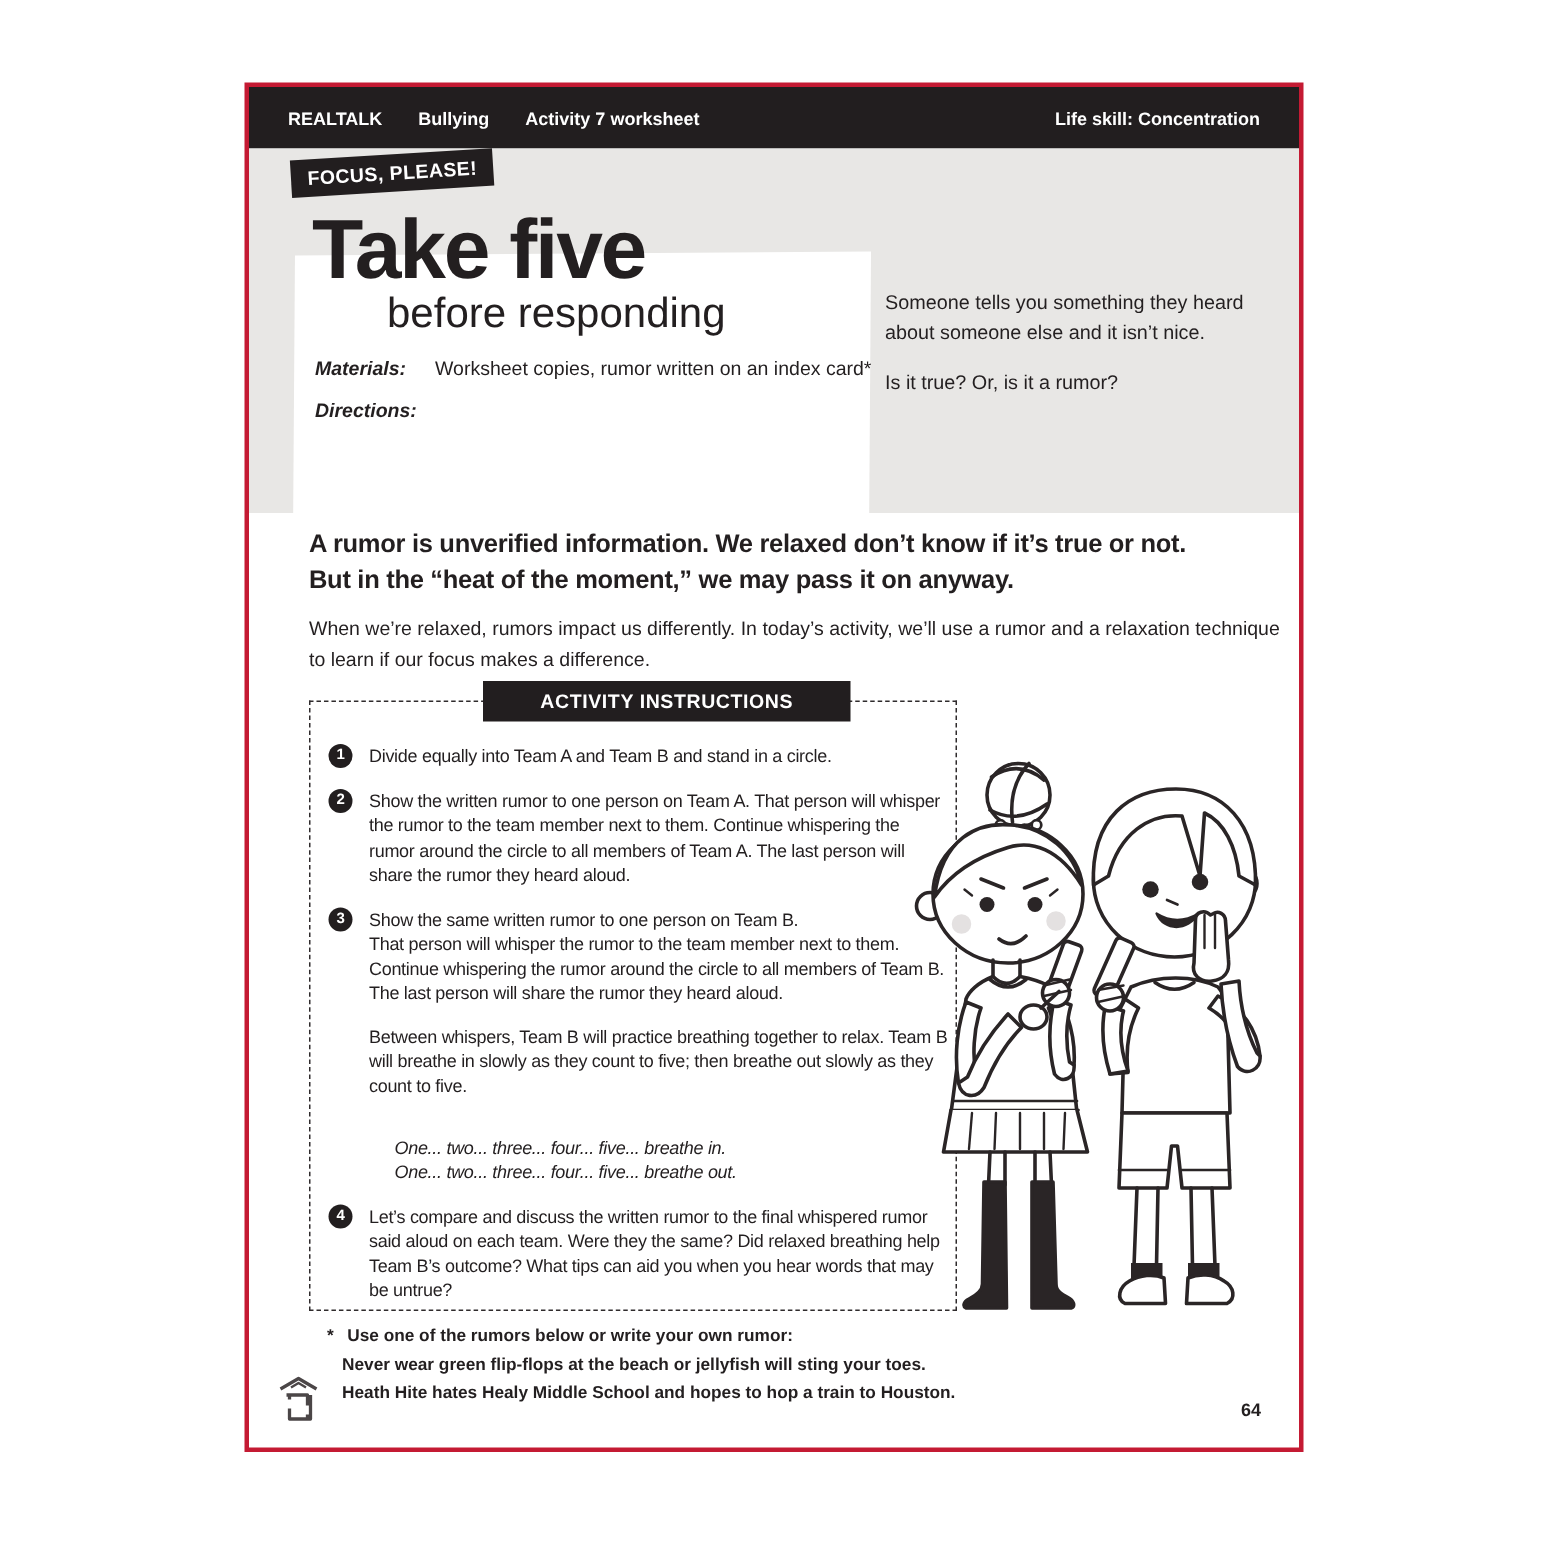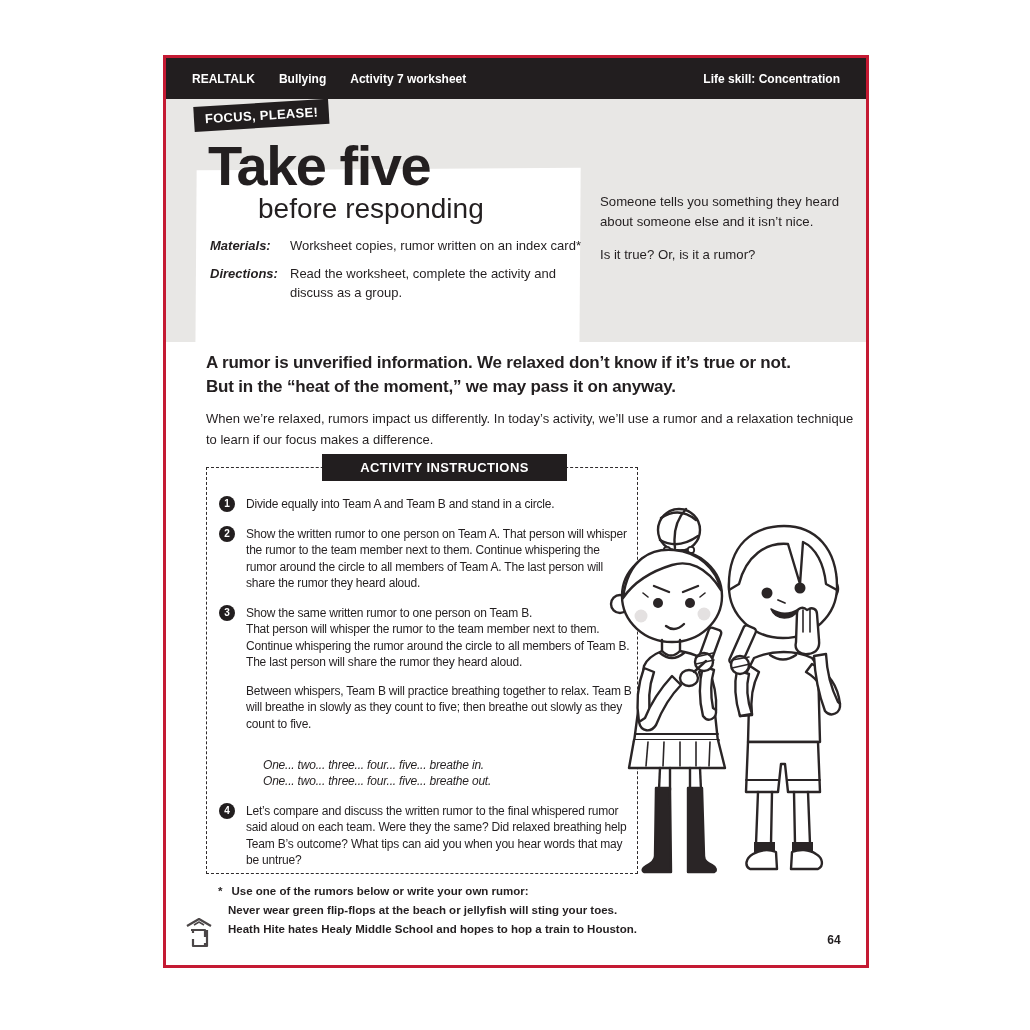--- a/index.html
+++ b/index.html
@@ -23,21 +23,21 @@
   .focus-badge { position:absolute; left:28px; top:49px; background:#221e1f; color:#fff;
     font-weight:bold; font-size:13px; letter-spacing:.3px; padding:5px 11px;
     transform:rotate(-3.5deg); transform-origin:left center; z-index:2; }
   .title { position:absolute; left:42px; top:80px; font-size:56px; font-weight:800;
     letter-spacing:-1.5px; line-height:1; z-index:2; }
   .subtitle { position:absolute; left:44px; top:137px; font-size:28px; font-weight:400;
     line-height:1; z-index:2;margin-left:48px; }
   .meta { position:absolute; left:44px; top:179px; z-index:2; font-size:13px;
     line-height:1.45; display:grid; grid-template-columns:78px auto; column-gap:2px; row-gap:9px; }
   .meta-label { font-style:italic; font-weight:bold; }
-  .aside { position:absolute; left:434px; top:134px; width:262px; font-size:13.2px; line-height:1.5; }
+  .aside { position:absolute; left:424px; top:134px; width:262px; font-size:13.2px; line-height:1.5; }
   .aside .p2 { margin-top:13px; }
   .pre { white-space:pre-line; }
   .prehard { white-space:pre; }
 
   
   .lead { position:absolute; left:40px; top:293px; font-size:17px; font-weight:bold;
     line-height:1.42; letter-spacing:-0.2px; }
   .intro-body { position:absolute; left:40px; top:351px; width:652px; font-size:13px; line-height:1.6; }
 
   
@@ -85,22 +85,20 @@
     <div class="hero">
       <div class="hero-card"></div>
     </div>
     <div class="focus-badge">FOCUS, PLEASE!</div>
     <div class="title">Take five</div>
     <div class="subtitle">before responding</div>
     <div class="meta">
       <span class="meta-label">Materials:</span>
       <span>Worksheet copies, rumor written on an index card*</span>
       <span class="meta-label">Directions:</span>
-      <span class="pre">Read the worksheet, complete the activity and
-discuss as a group.</span>
     </div>
     <div class="aside">
       <p class="p1">Someone tells you something they heard about someone else and it isn’t nice.</p>
       <p class="p2">Is it true? Or, is it a rumor?</p>
     </div>
 
     <div class="lead prehard">A rumor is unverified information. We relaxed don’t know if it’s true or not.
 But in the “heat of the moment,” we may pass it on anyway.</div>
     <div class="intro-body">When we’re relaxed, rumors impact us differently. In today’s activity, we’ll use a rumor and a relaxation technique to learn if our focus makes a difference.</div>
 

